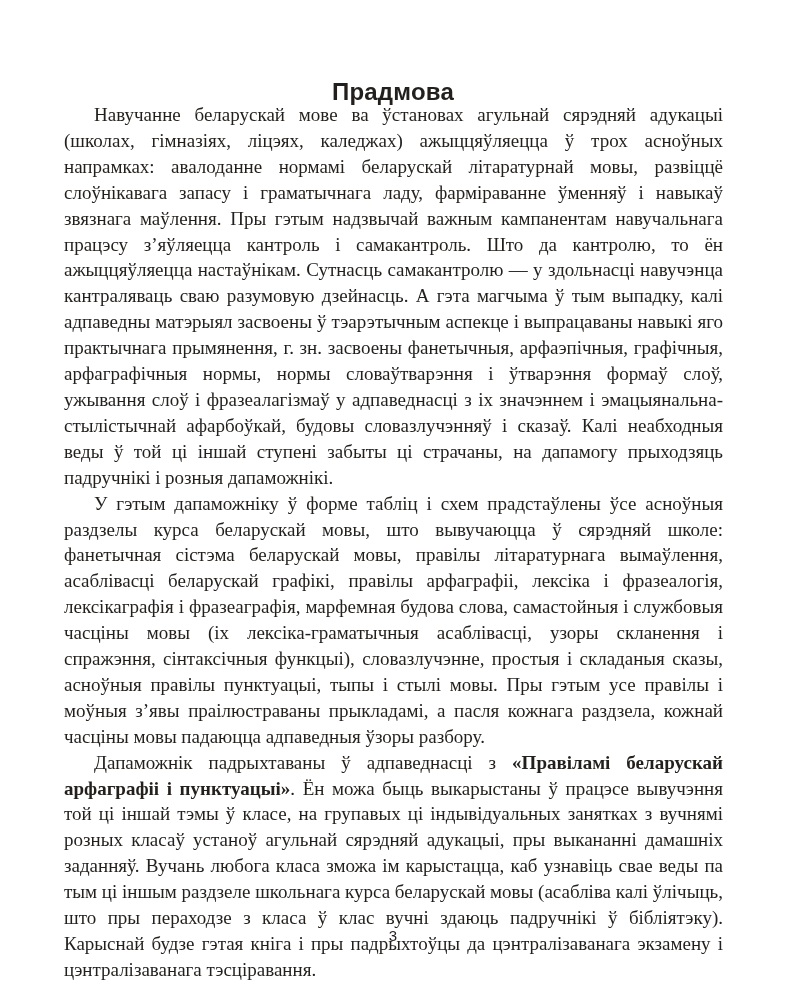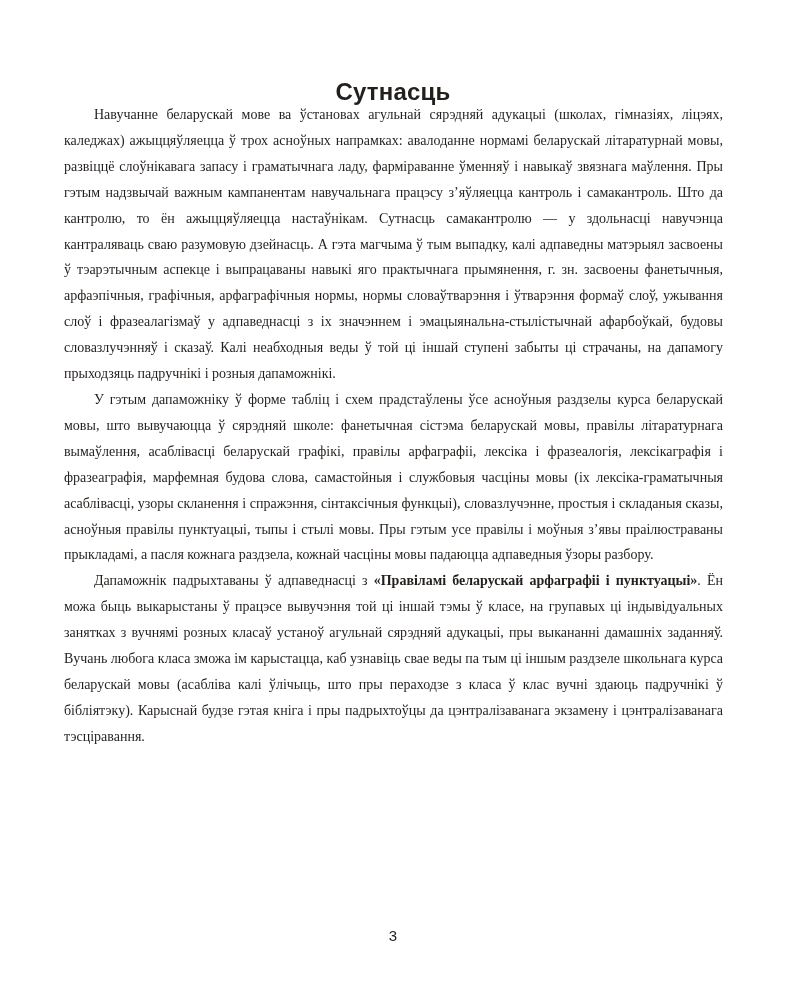--- a/index.html
+++ b/index.html
@@ -36,21 +36,21 @@
     position: absolute;
     left: 64px;
     top: 102px;
     width: 659px;
   }
   p.para {
     margin: 0;
     text-indent: 30px;
     text-align: justify;
     text-justify: inter-word;
-    font-size: 14px;
+    font-size: 19px;
     line-height: 25.9px;
     color: #231f1c;
     word-spacing: -0.1px;
     hyphens: none;
   }
   p.para b,
   p.para .bold {
     font-weight: bold;
   }
   .page-number {
@@ -62,21 +62,21 @@
     font-family: "Liberation Sans", "DejaVu Sans", sans-serif;
     font-size: 15px;
     color: #231f1c;
   }
 </style>
 </head>
 <body>
 
 <div class="page">
 
-  <h1 class="page-title">Сутнасць</h1>
+  <h1 class="page-title">Прадмова</h1>
 
   <div class="body-block">
     <p class="para"><span>Навучанне беларускай мове ва ўстановах агульнай сярэдняй адукацыі (школах, гімназіях, ліцэях, каледжах) ажыццяўляецца ў трох асноўных напрамках: авалоданне нормамі беларускай літаратурнай мовы, развіццё слоўнікавага запасу і граматычнага ладу, фарміраванне ўменняў і навыкаў звязнага маўлення. Пры гэтым надзвычай важным кампанентам навучальнага працэсу з’яўляецца кантроль і самакантроль. Што да кантролю, то ён ажыццяўляецца настаўнікам. Сутнасць самакантролю — у здольнасці навучэнца кантраляваць сваю разумовую дзейнасць. А гэта магчыма ў тым выпадку, калі адпаведны матэрыял засвоены ў тэарэтычным аспекце і выпрацаваны навыкі яго практычнага прымянення, г. зн. засвоены фанетычныя, арфаэпічныя, графічныя, арфаграфічныя нормы, нормы словаўтварэння і ўтварэння формаў слоў, ужывання слоў і фразеалагізмаў у адпаведнасці з іх значэннем і эмацыянальна-стылістычнай афарбоўкай, будовы словазлучэнняў і сказаў. Калі неабходныя веды ў той ці іншай ступені забыты ці страчаны, на дапамогу прыходзяць падручнікі і розныя дапаможнікі.</span></p>
     <p class="para"><span>У гэтым дапаможніку ў форме табліц і схем прадстаўлены ўсе асноўныя раздзелы курса беларускай мовы, што вывучаюцца ў сярэдняй школе: фанетычная сістэма беларускай мовы, правілы літаратурнага вымаўлення, асаблівасці беларускай графікі, правілы арфаграфіі, лексіка і фразеалогія, лексікаграфія і фразеаграфія, марфемная будова слова, самастойныя і службовыя часціны мовы (іх лексіка-граматычныя асаблівасці, узоры скланення і спражэння, сінтаксічныя функцыі), словазлучэнне, простыя і складаныя сказы, асноўныя правілы пунктуацыі, тыпы і стылі мовы. Пры гэтым усе правілы і моўныя з’явы праілюстраваны прыкладамі, а пасля кожнага раздзела, кожнай часціны мовы падаюцца адпаведныя ўзоры разбору.</span></p>
     <p class="para"><span>Дапаможнік падрыхтаваны ў адпаведнасці з </span><b>«Правіламі беларускай арфаграфіі і пунктуацыі»</b><span>. Ён можа быць выкарыстаны ў працэсе вывучэння той ці іншай тэмы ў класе, на групавых ці індывідуальных занятках з вучнямі розных класаў устаноў агульнай сярэдняй адукацыі, пры выкананні дамашніх заданняў. Вучань любога класа зможа ім карыстацца, каб узнавіць свае веды па тым ці іншым раздзеле школьнага курса беларускай мовы (асабліва калі ўлічыць, што пры пераходзе з класа ў клас вучні здаюць падручнікі ў бібліятэку). Карыснай будзе гэтая кніга і пры падрыхтоўцы да цэнтралізаванага экзамену і цэнтралізаванага тэсціравання.</span></p>
   </div>
 
   <div class="page-number">3</div>
 
 </div>

